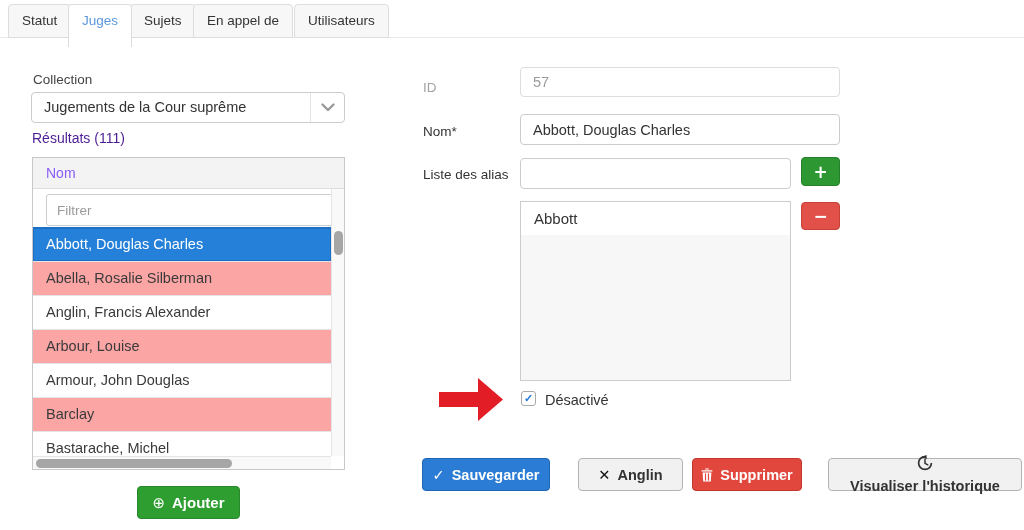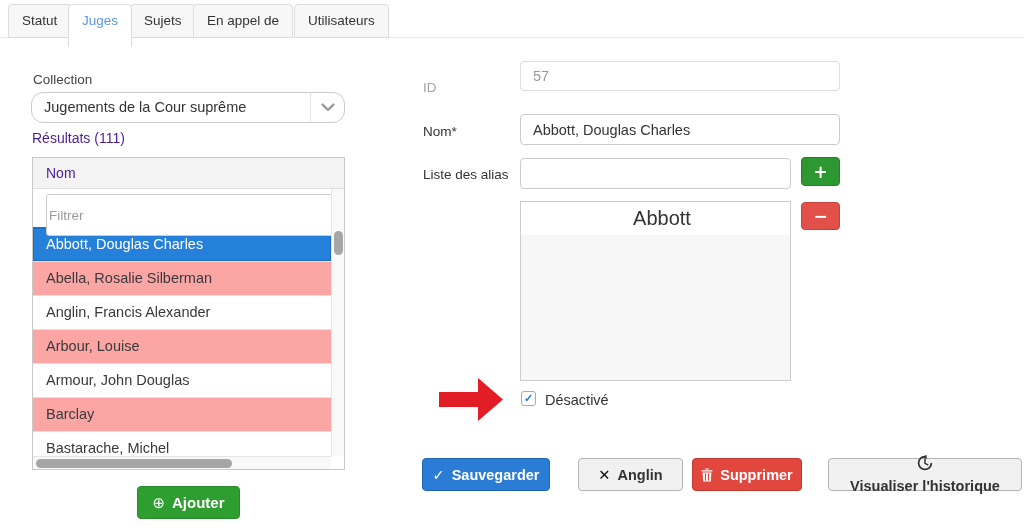--- a/index.html
+++ b/index.html
@@ -14,35 +14,35 @@
          background:#f7f7f7; border:1px solid #ddd; border-radius:4px 4px 0 0;
          font-size:13.5px; color:#333; cursor:pointer; z-index:1; }
   .tab.active { background:#fff; color:#5b97dd; height:43px; border-bottom:none; z-index:2; }
   .tab-0 { left:8px; }  .tab-1 { left:68px; } .tab-2 { left:130px; }
   .tab-3 { left:193px; } .tab-4 { left:294px; }
 
   
   .lbl { position:absolute; font-size:13.5px; color:#444; }
   .collection-label { left:33px; top:72px; }
   .select { position:absolute; left:31px; top:92px; width:314px; height:31px;
-            border:1px solid #ccc; border-radius:12px; background:#fff; cursor:pointer; }
+            border:1px solid #ccc; border-radius:4px; background:#fff; cursor:pointer; }
   .select .sel-text { position:absolute; left:12px; top:0; line-height:29px; font-size:14.5px; color:#333; }
   .select .chev-zone { position:absolute; right:0; top:0; width:34px; height:29px;
                        border-left:1px solid #e4e4e4; display:flex; align-items:center; justify-content:center; }
   .results-label { position:absolute; left:32px; top:130px; font-size:14px; color:#4c1d95; }
 
   .list { position:absolute; left:32px; top:157px; width:313px; height:313px;
           border:1px solid #c8c8c8; background:#fff; }
   .list-header { position:absolute; left:0; top:0; right:0; height:31px; background:#f3f3f3;
                  border-bottom:1px solid #ddd; line-height:30px; padding-left:13px;
-                 font-size:14px; color:#4c1d95; }
+                 font-size:14px; color:#8b5cf6; }
   .list-body { position:absolute; left:0; top:31px; right:13px; bottom:13px; overflow:hidden; }
   .filter-row { position:relative; height:38px; background:#fff; }
-  .filter-input { position:absolute; left:13px; top:5px; width:292px; height:42px;
-                  border:1px solid #ccc; border-radius:3px; padding:0 2px;
+  .filter-input { position:absolute; left:13px; top:5px; width:292px; height:32px;
+                  border:1px solid #ccc; border-radius:3px; padding:0 10px;
                   font-size:13.5px; color:#333; font-family:"Liberation Sans",sans-serif; outline:none; }
   .filter-input::placeholder { color:#9a9a9a; }
   .row { height:34px; line-height:33px; padding-left:13px; font-size:14.5px; color:#3a3a3a;
          border-top:1px solid #e4e4e4; cursor:pointer; }
   .row.odd { background:#fff; } .row.even { background:#fca5a5; }
   .row.selected { background:#2480d8; color:#fff; border-top:1px solid #1b6fc4;
                   box-shadow:inset 0 0 0 1px #1b6fc4; }
   .vtrack { position:absolute; right:0; top:31px; bottom:13px; width:13px;
             background:#f9f9f9; border-left:1px solid #e5e5e5; }
   .vthumb { position:absolute; left:2px; top:42px; width:9px; height:24px;
@@ -59,31 +59,31 @@
              border:1px solid #28882b; color:#fff; font-size:15px; }
   .btn-add .icon-glyph { font-size:15px; font-weight:400; }
 
   
   .id-label { left:423px; top:80px; color:#a3a3a3; }
   .name-label { left:423px; top:124px; color:#333; }
   .alias-label { left:423px; top:167px; color:#333; }
   .tb { position:absolute; border:1px solid #ccc; border-radius:4px; background:#fff;
         font-size:14.5px; color:#333; padding:0 12px; outline:none;
         font-family:"Liberation Sans",sans-serif; }
-  .inp-id   { left:520px; top:61px;  width:320px; height:30px; color:#9a9a9a; border-color:#ddd; }
+  .inp-id   { left:520px; top:67px;  width:320px; height:30px; color:#9a9a9a; border-color:#ddd; }
   .inp-name { left:520px; top:114px; width:320px; height:31px; }
   .inp-alias{ left:520px; top:158px; width:271px; height:31px; }
   .btn-plus  { left:801px; top:157px; width:39px; height:29px; background:#2d9732;
                border:1px solid #267f29; color:#fff; font-size:17px; }
   .btn-minus { left:801px; top:202px; width:39px; height:28px; background:#e1514a;
                border:1px solid #c6423a; color:#fff; font-size:17px; }
   .alias-box { position:absolute; left:520px; top:201px; width:271px; height:180px;
                border:1px solid #ccc; background:#f7f7f7; }
   .alias-item { height:33px; line-height:33px; padding-left:13px; background:#fff;
-                font-size:20px; color:#333; cursor:pointer;text-align:center; }
+                font-size:15px; color:#333; cursor:pointer; }
 
   .arrow { position:absolute; left:439px; top:378px; width:64px; height:43px; }
   .checkbox { position:absolute; left:521px; top:391px; width:15px; height:15px;
               border:1px solid #a9a9a9; border-radius:3px; background:#fff; cursor:pointer;
               text-align:center; line-height:13px; font-size:11px; font-weight:bold; color:#2678d9; }
   .disabled-label { position:absolute; left:545px; top:392px; font-size:14.5px; color:#333; }
 
   
   .actions .btn { top:458px; height:33px; }
   .btn-save    { left:422px; width:128px; background:#2a7cd4; border:1px solid #2166b2; color:#fff; }

